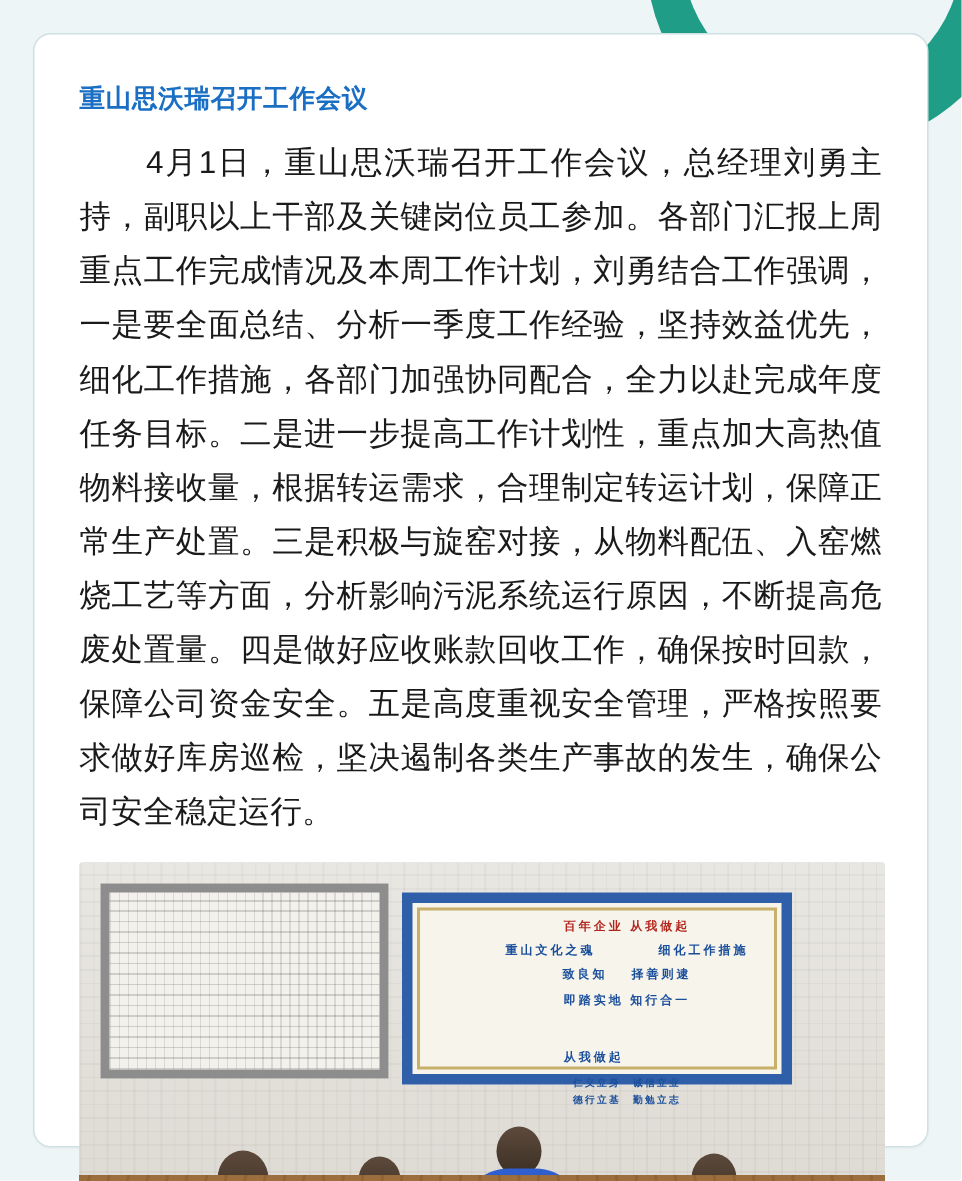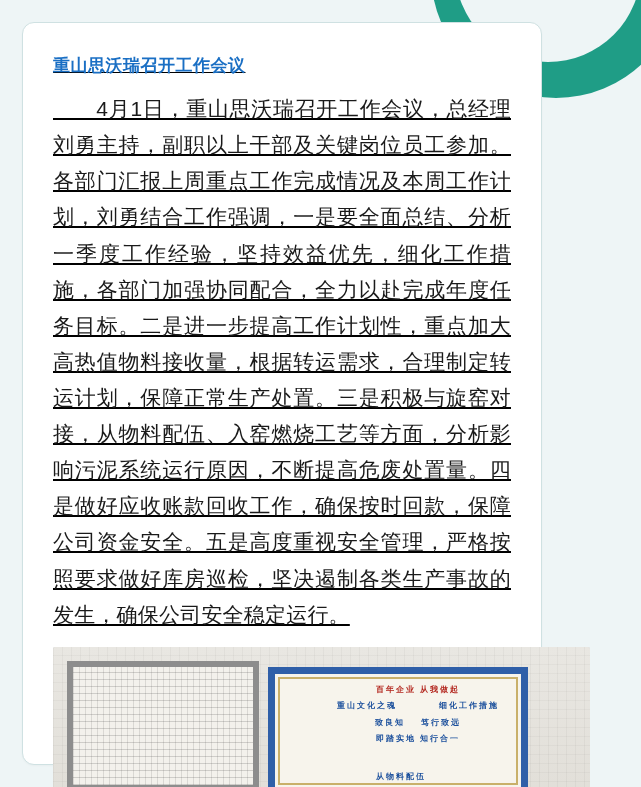--- a/index.html
+++ b/index.html
@@ -39,29 +39,28 @@
     height: 124px;
     border-radius: 0 0 110px 110px;
     background: #eef5f6;
     z-index: 2;
   }
 
   .card {
     position: absolute;
     left: 22px;
     top: 22px;
-    width: 520px;
+    width: 597px;
     height: 743px;
     box-sizing: border-box;
     background: #ffffff;
     border: 1px solid #cfe1e2;
     border-radius: 12px;
     z-index: 3;
     box-shadow: 0 1px 2px rgba(0,0,0,0.03);
-    text-decoration: underline;
   }
   .card-inner {
     padding: 26px 30px 20px 30px;
     box-sizing: border-box;
     height: 100%;
   }
   .title {
     color: #1a6fc4;
     font-size: 17px;
     font-weight: bold;
@@ -187,25 +186,25 @@
 
         <div class="banner">
           <div class="banner-in">
             <div class="b-line red">百年企业 从我做起</div>
             <div style="display:flex;gap:42px;margin-top:4px;">
               <div class="b-line">重山文化之魂</div>
               <div class="b-line">细化工作措施</div>
             </div>
             <div style="display:flex;gap:16px;margin-top:4px;">
               <div class="b-line">致良知</div>
-              <div class="b-line">笃行致远</div>
+              <div class="b-line">择善则逮</div>
             </div>
             <div style="display:flex;gap:26px;margin-top:4px;flex-direction:column;">
               <div class="b-line">即踏实地 知行合一</div>
-              <div class="b-line">从物料配伍</div>
+              <div class="b-line">从我做起</div>
             </div>
             <div class="b-line small" style="margin-top:7px;">仁义立身　诚信立业</div>
             <div class="b-line small">德行立基　勤勉立志</div>
           </div>
         </div>
 
         <div class="head" style="left:92px;  top:192px; width:34px; height:38px;"></div>
         <div class="p" style="left:58px;  top:222px; width:108px;height:120px;"></div>
 
         <div class="head" style="left:186px; top:196px; width:28px; height:31px;"></div>

